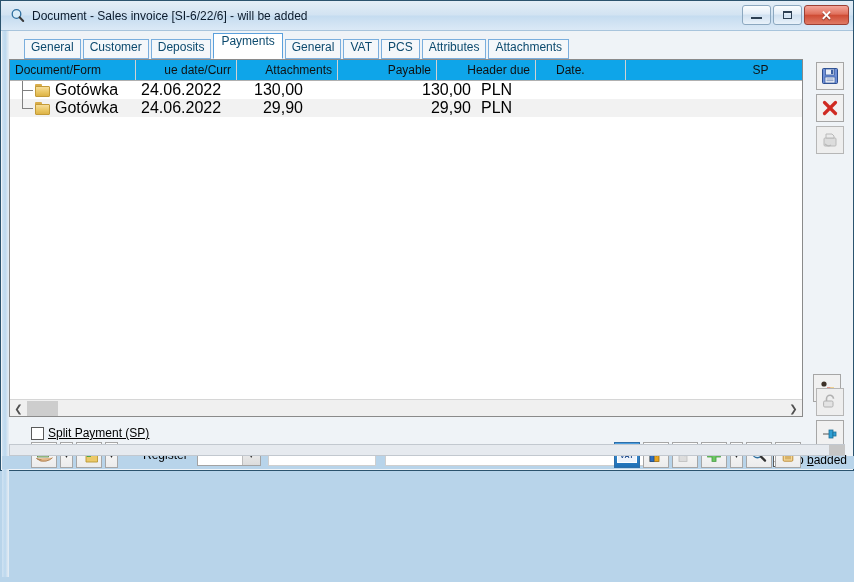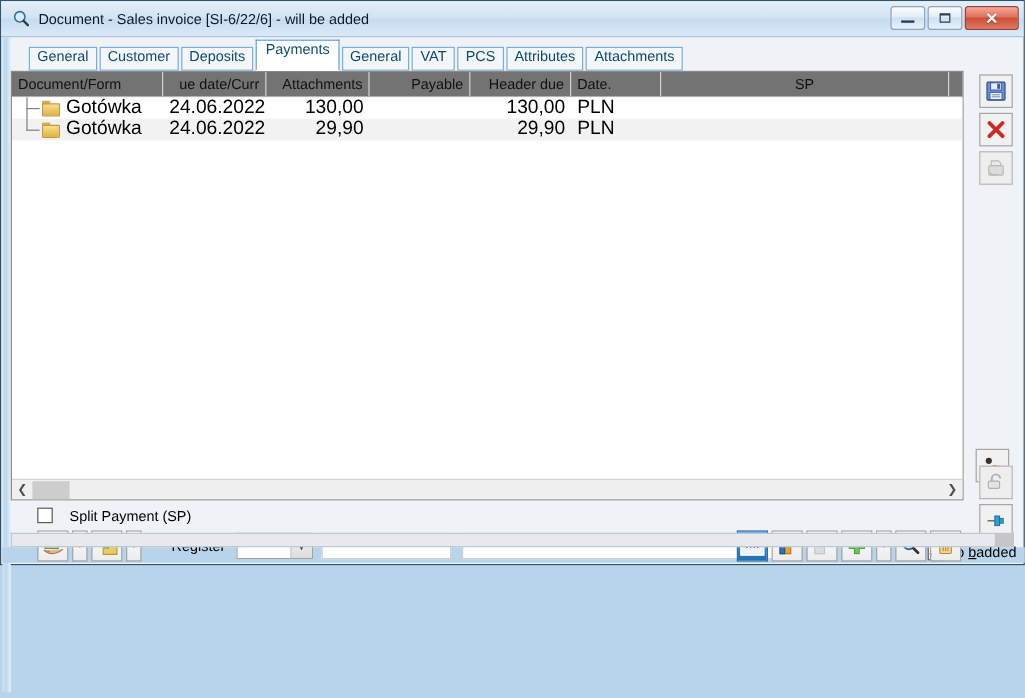--- a/index.html
+++ b/index.html
@@ -131,24 +131,25 @@
     flex: 1 1 auto;
     margin-right: 42px;
     margin-bottom: 2px;
     border: 1px solid #8a8a8a;
     background: #fff;
     display: flex; flex-direction: column;
     min-height: 0;
   }
   .grid-head {
     height: 21px; flex: 0 0 21px;
-    background: #737373;
+    background: #0ea5e9;
     border-bottom: 1px solid #b0b0b0;
     display: flex;
     overflow: hidden;
+    gap: 15px;
   }
   .gh {
     border-right: 1px solid #d2d2d2;
     padding: 3px 5px 0 5px;
     font-size: 12px;
     white-space: nowrap;
     overflow: hidden;
     color: #111;
   }
   .gh.num { text-align: right; }
@@ -233,22 +234,23 @@
   .tbtn.flat { border-color: #b6b6b6; background: #eeeeee; }
 
   
   .bottom {
     flex: 0 0 auto;
     padding: 0 0 0 6px;
     position: relative;
   }
   .splitrow {
     height: 21px;
-    display: flex; align-items: center; gap: 14px;
+    display: flex; align-items: flex-end; gap: 4px;
     padding-left: 16px;
+    text-decoration: underline;
   }
   .toolrow {
     height: 30px;
     display: flex; align-items: center;
     gap: 3px;
     padding-left: 16px;
     position: relative;
   }
   .sbtn {
     width: 26px; height: 26px;

